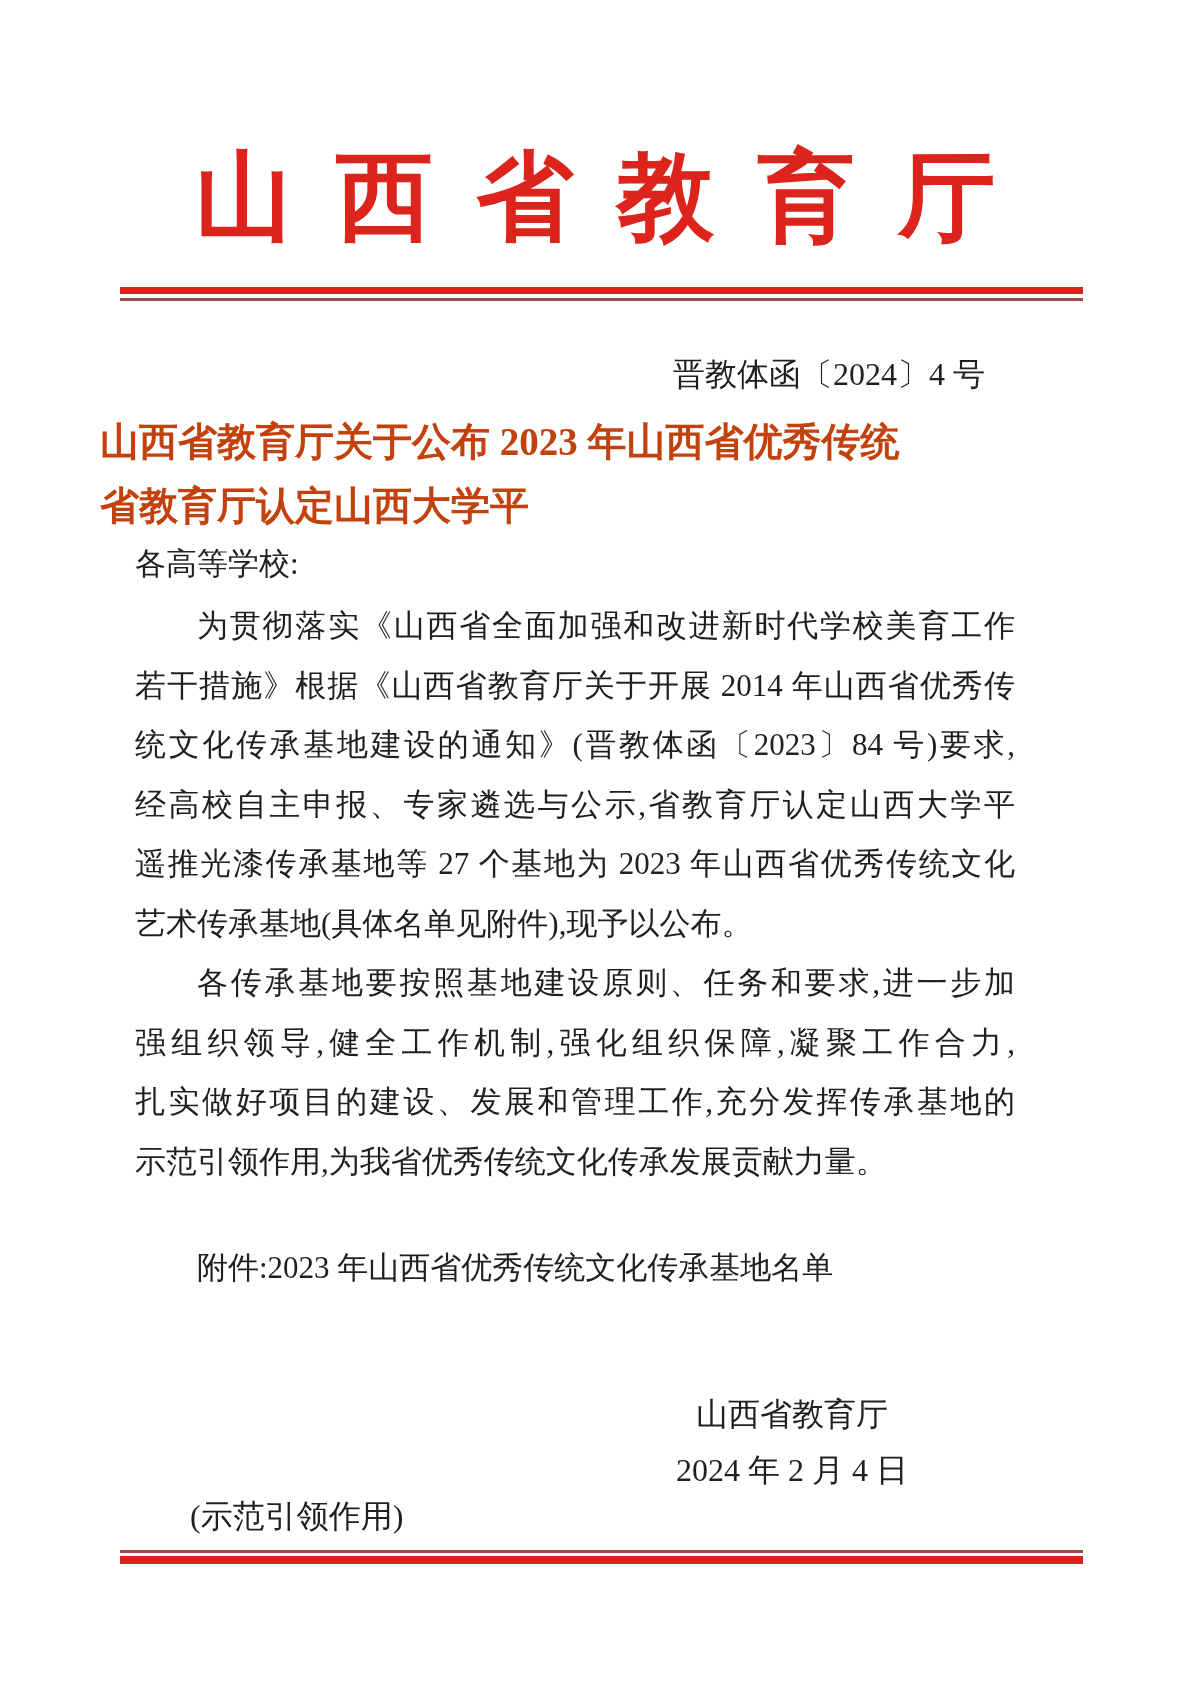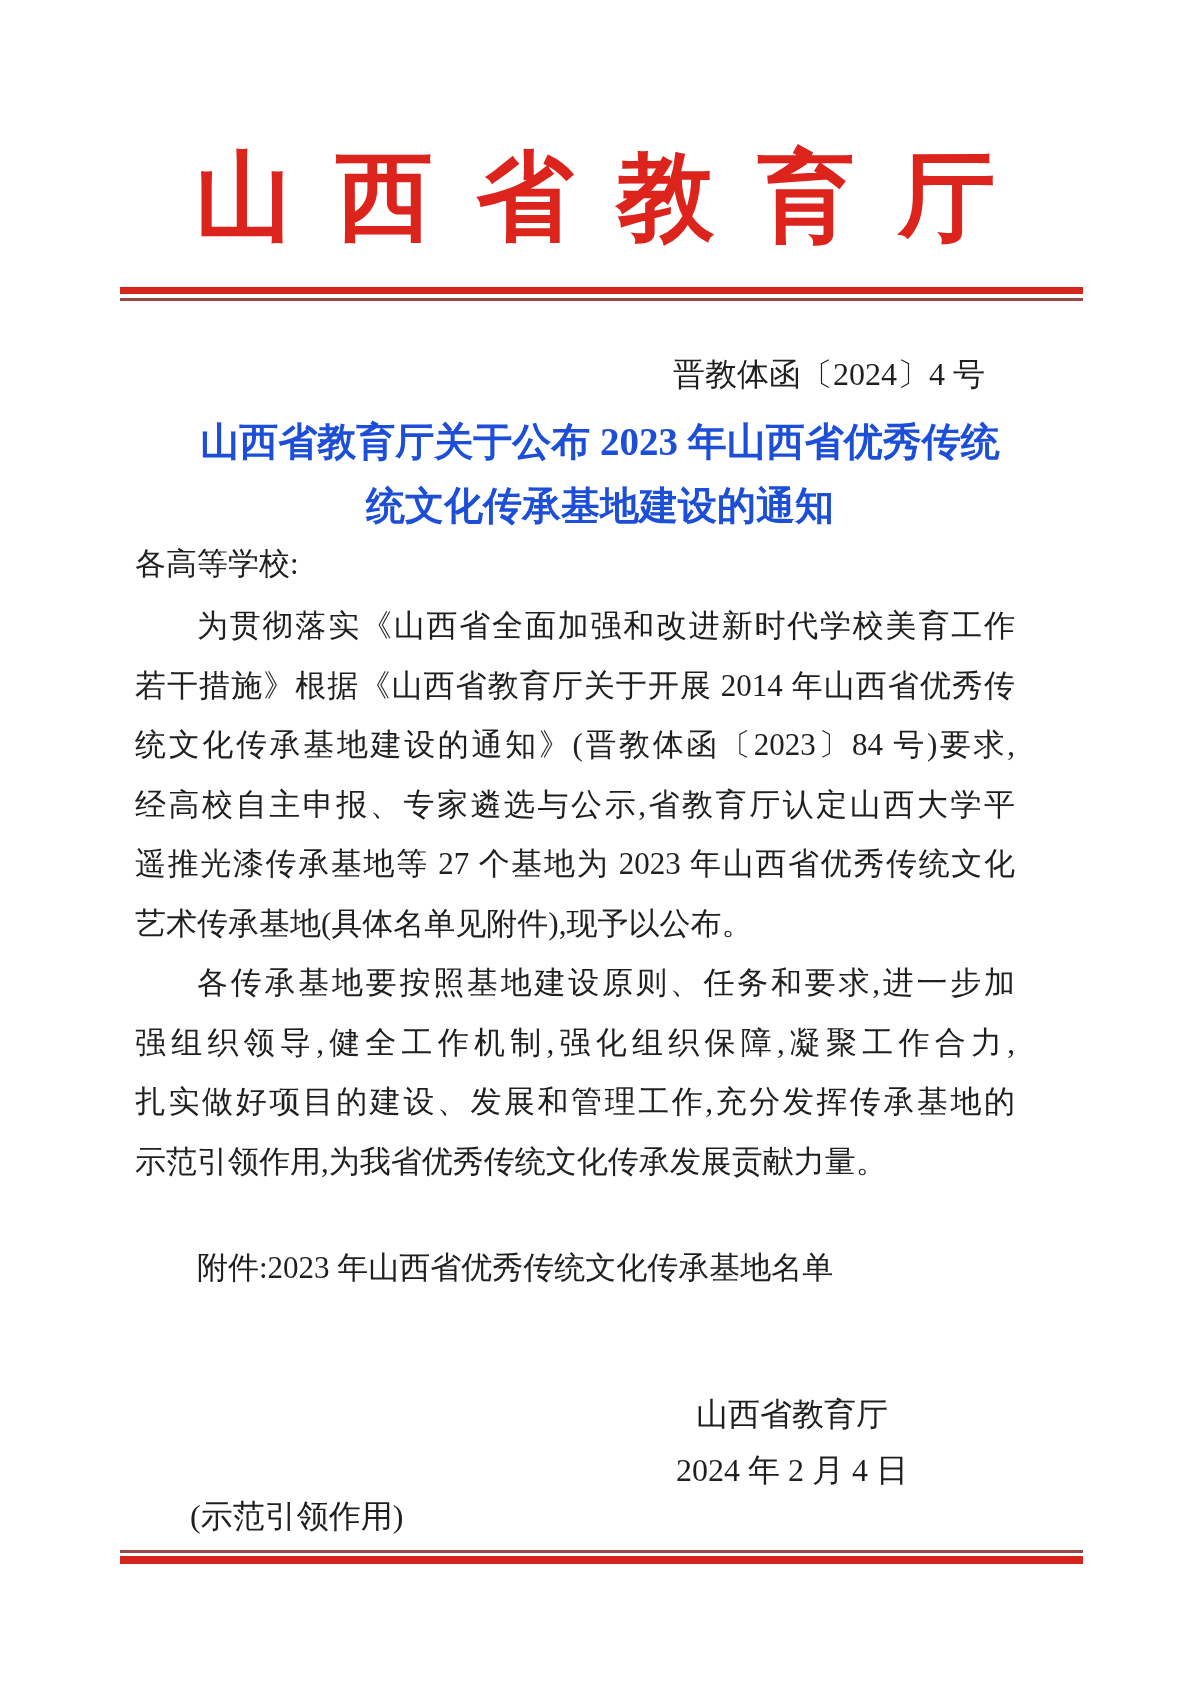--- a/index.html
+++ b/index.html
@@ -48,25 +48,24 @@
     white-space: nowrap;
     margin-top: 20px;
   }
 
   
   .doc-title {
     position: absolute;
     top: 410px;
     left: 100px;
     width: 1000px;
-    text-align: center;
     font-weight: bold;
     font-size: 39px;
     line-height: 64px;
-    color: #1d4ed8;
+    color: #c2410c;
   }
 
   
   .body-block {
     position: absolute;
     top: 532px;
     left: 135px;
     width: 880px;
     font-size: 31px;
   }
@@ -117,21 +116,21 @@
 
   <div class="agency-header">山 西 省 教 育 厅</div>
 
   <div class="rule rule-top-thick"></div>
   <div class="rule rule-top-thin"></div>
 
   <div class="doc-number">晋教体函〔2024〕4 号</div>
 
   <div class="doc-title">
     <div>山西省教育厅关于公布 2023 年山西省优秀传统</div>
-    <div>统文化传承基地建设的通知</div>
+    <div>省教育厅认定山西大学平</div>
   </div>
 
   <div class="body-block">
     <div class="salutation">各高等学校:</div>
 
     <div class="body-line ind just">为贯彻落实《山西省全面加强和改进新时代学校美育工作</div>
     <div class="body-line just">若干措施》根据《山西省教育厅关于开展 2014 年山西省优秀传</div>
     <div class="body-line just">统文化传承基地建设的通知》(晋教体函〔2023〕84 号)要求,</div>
     <div class="body-line just">经高校自主申报、专家遴选与公示,省教育厅认定山西大学平</div>
     <div class="body-line just">遥推光漆传承基地等 27 个基地为 2023 年山西省优秀传统文化</div>

